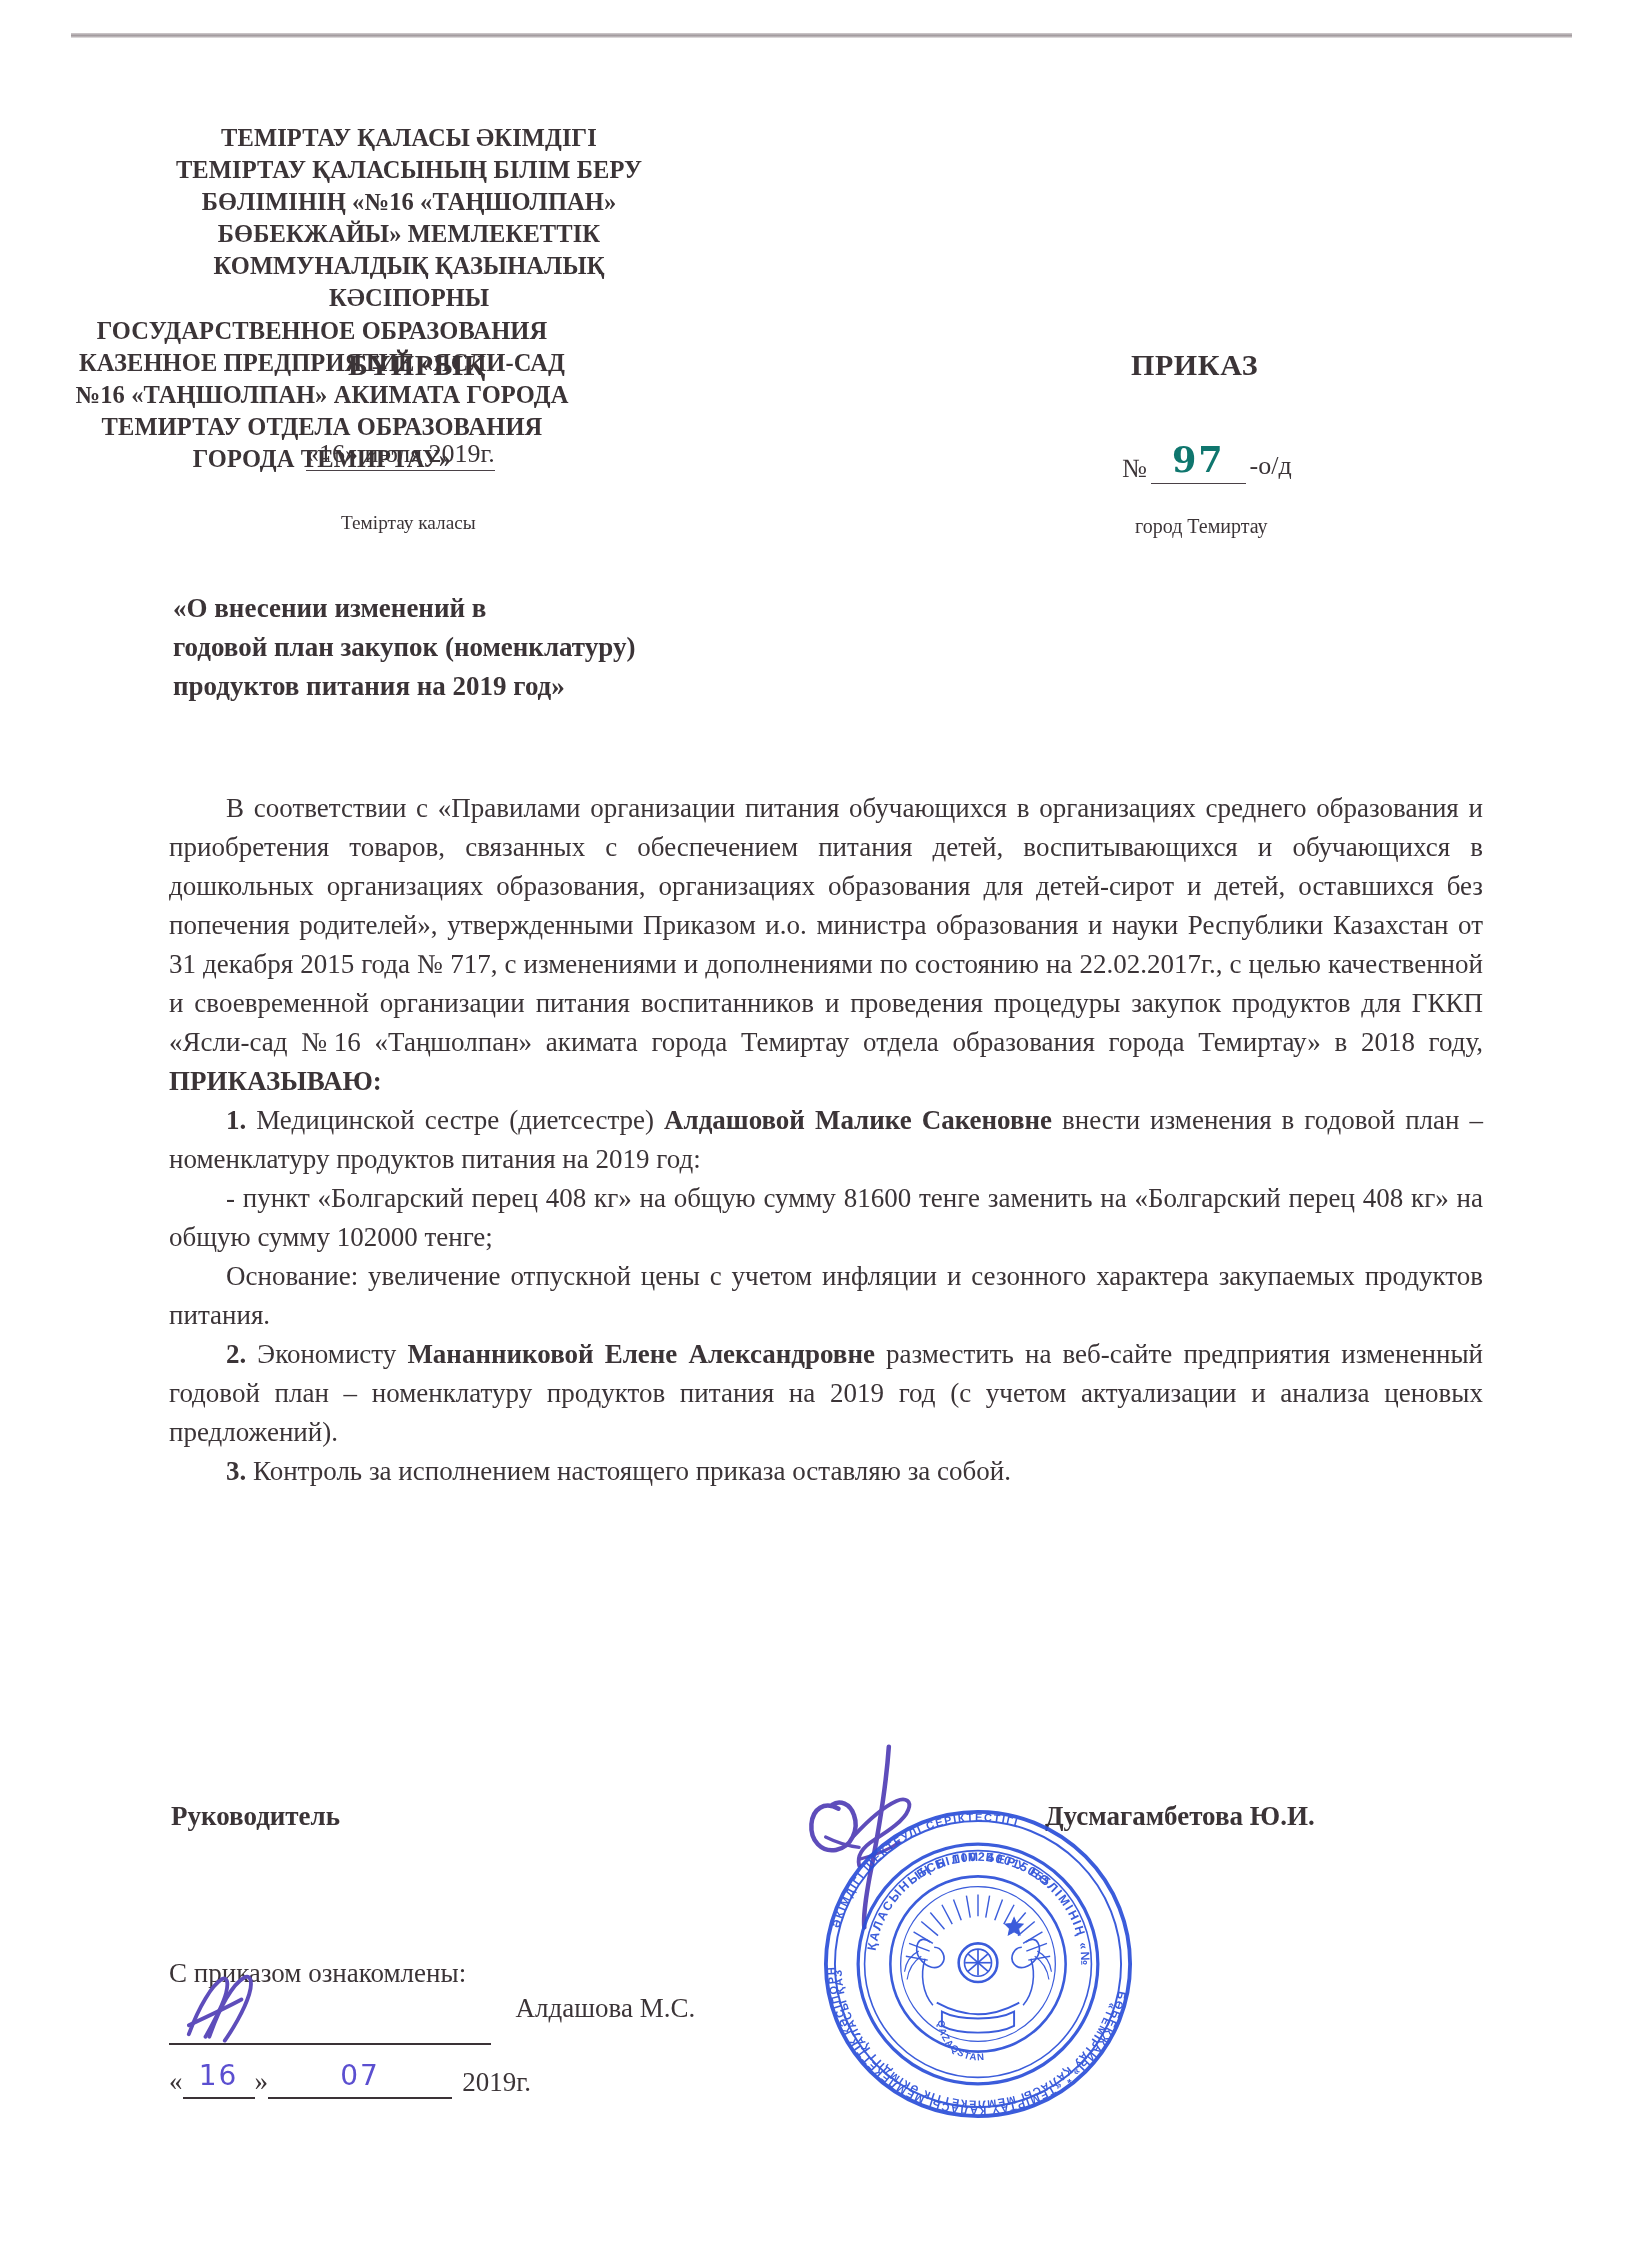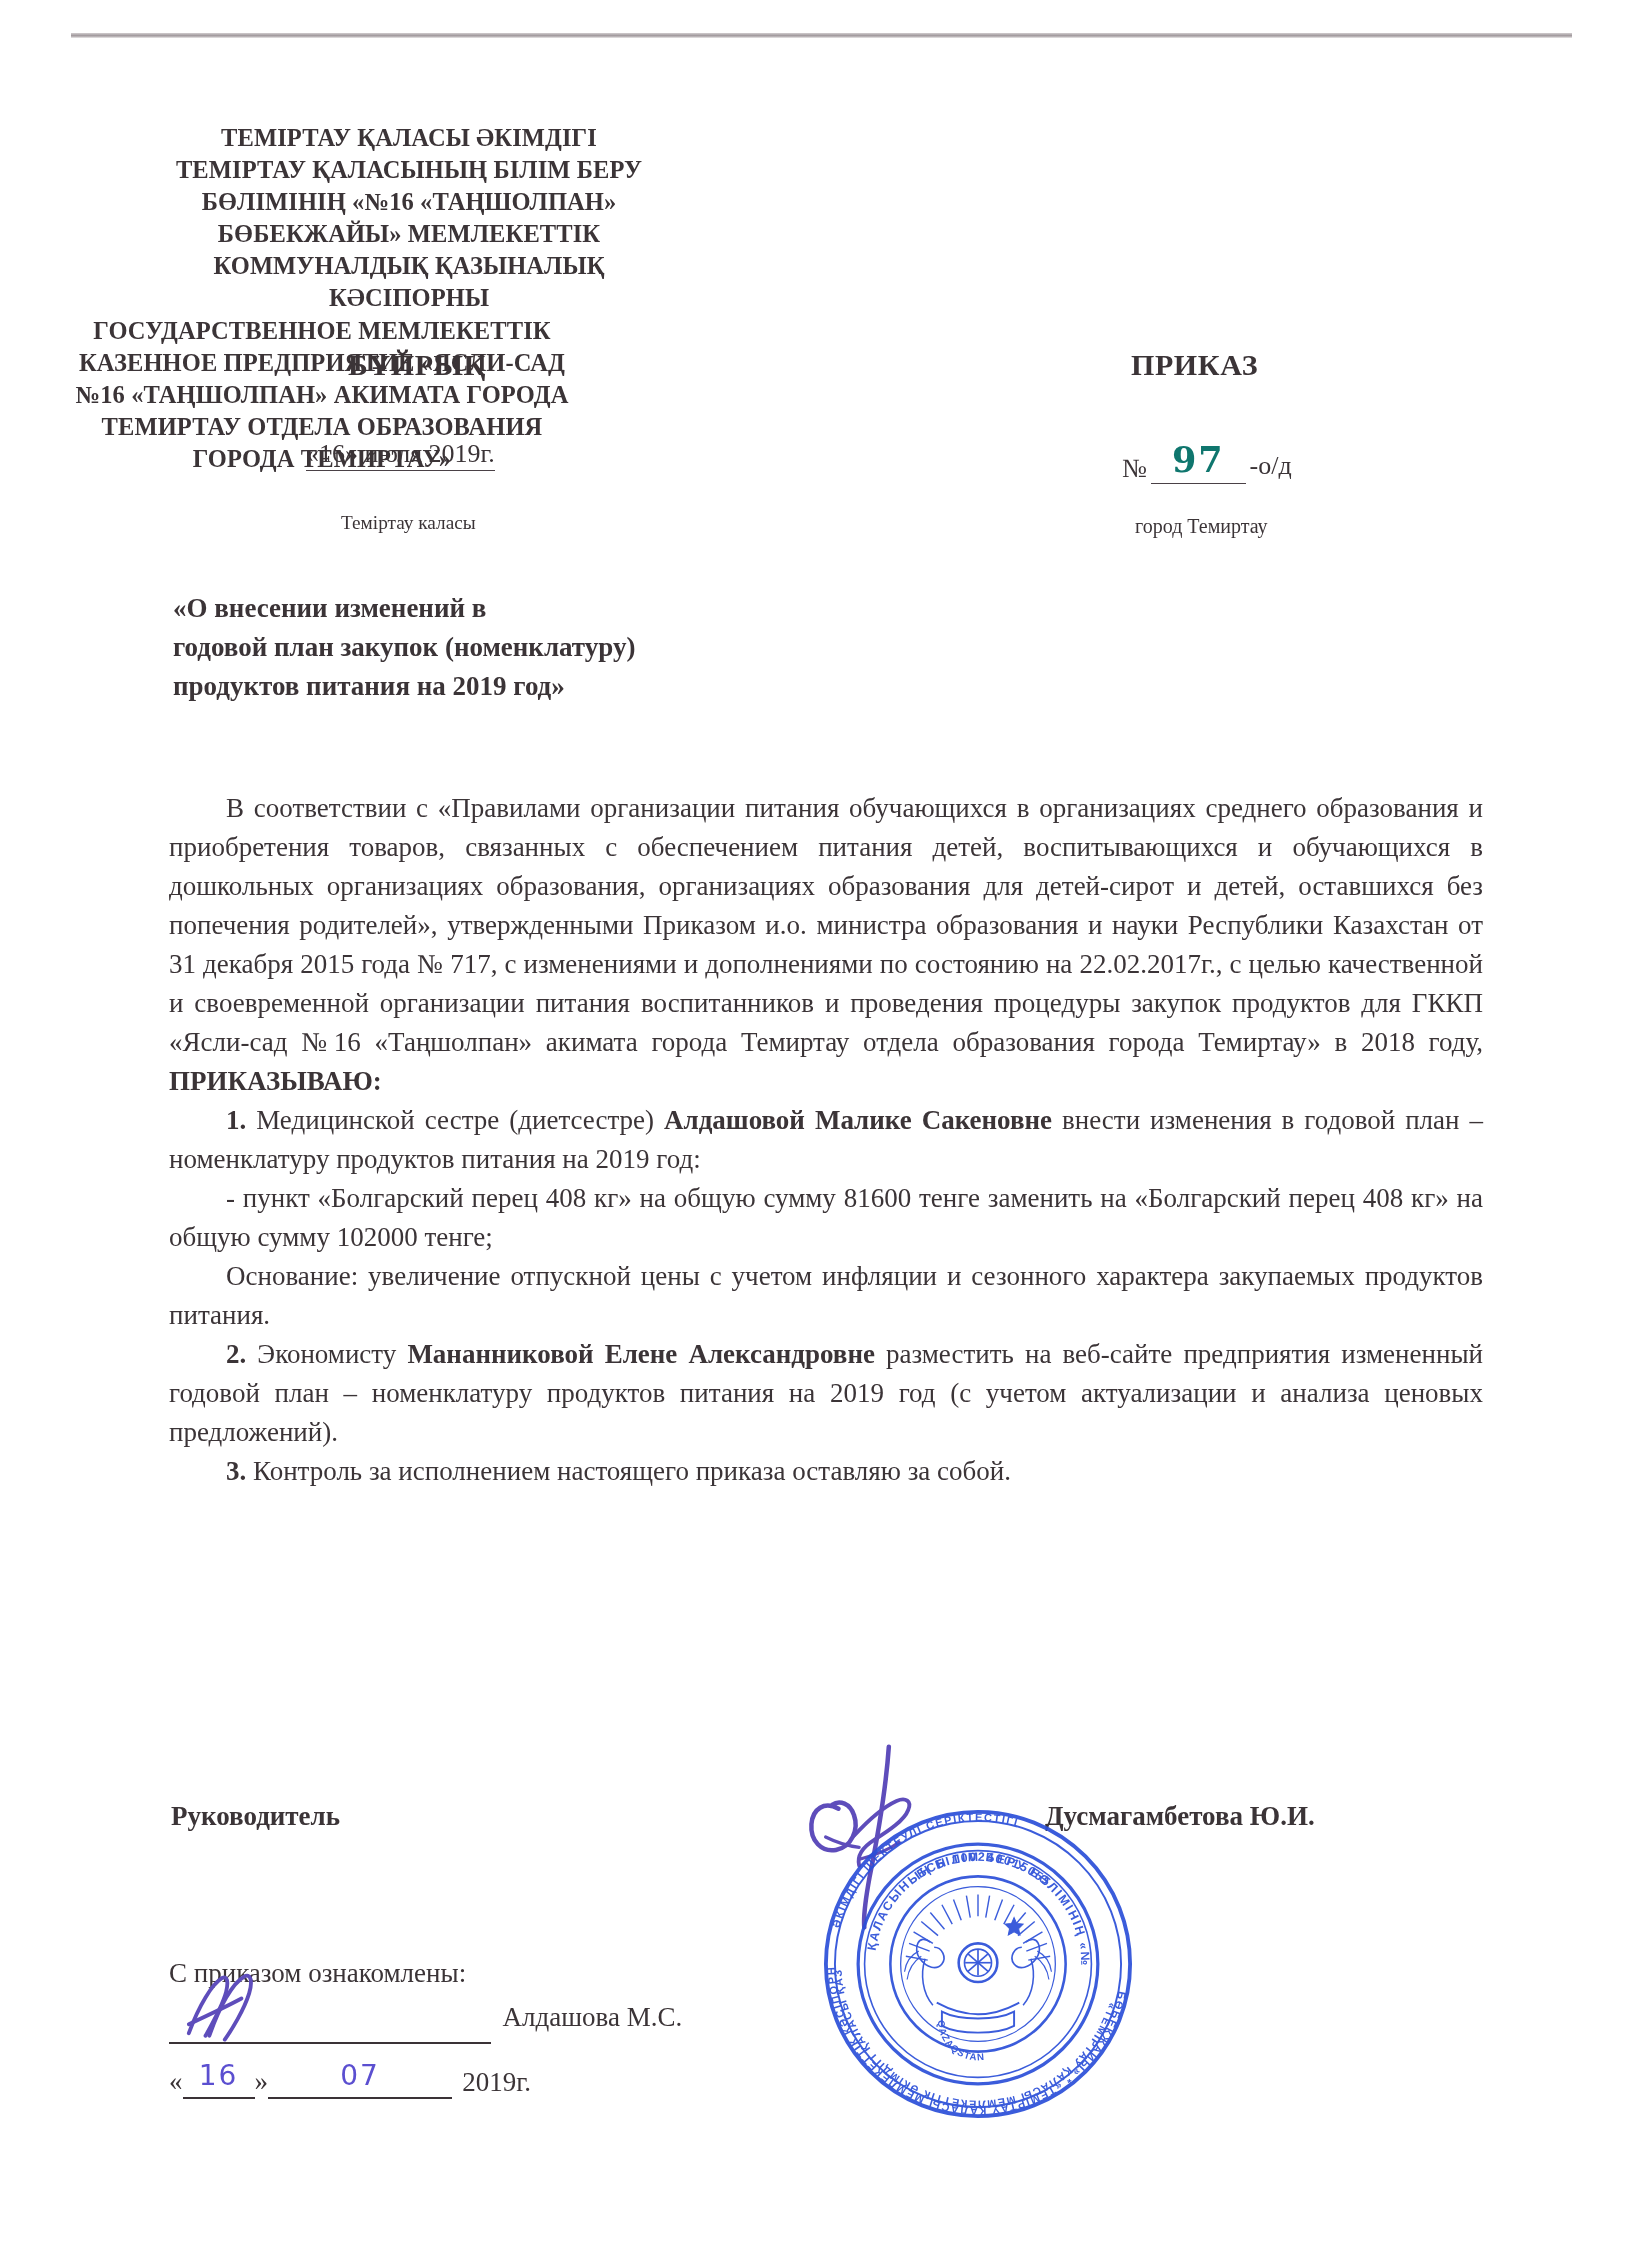--- a/index.html
+++ b/index.html
@@ -181,22 +181,23 @@
   .ack {
     position: absolute;
     left: 169px;
     top: 1958px;
     width: 805px;
     font-size: 27px;
   }
   .ack-title { margin-bottom: 3.9px; }
   .ack-row {
     display: flex;
-    align-items: center;
+    align-items: flex-start;
     height: 50px;
+    gap: 13px;
   }
   .ack-line {
     width: 322px;
     border-bottom: 2.6px solid #3a3236;
     height: 100%;
     position: relative;
   }
   .ack-label {
     padding-left: 11.6px;
     padding-bottom: 1.3px;
@@ -254,21 +255,21 @@
   <div class="letterhead">
     <div class="lh-col kz">
       <div>ТЕМІРТАУ ҚАЛАСЫ ӘКІМДІГІ</div>
       <div>ТЕМІРТАУ ҚАЛАСЫНЫҢ БІЛІМ БЕРУ</div>
       <div>БӨЛІМІНІҢ «№16 «ТАҢШОЛПАН»</div>
       <div>БӨБЕКЖАЙЫ» МЕМЛЕКЕТТІК</div>
       <div>КОММУНАЛДЫҚ ҚАЗЫНАЛЫҚ</div>
       <div>КӘСІПОРНЫ</div>
     </div>
     <div class="lh-col ru">
-      <div>ГОСУДАРСТВЕННОЕ МЕМЛЕКЕТТІК</div>
+      <div>ГОСУДАРСТВЕННОЕ ОБРАЗОВАНИЯ</div>
       <div>КАЗЕННОЕ ПРЕДПРИЯТИЕ «ЯСЛИ-САД</div>
       <div>№16 «ТАҢШОЛПАН» АКИМАТА ГОРОДА</div>
       <div>ТЕМИРТАУ ОТДЕЛА ОБРАЗОВАНИЯ</div>
       <div>ГОРОДА ТЕМИРТАУ»</div>
     </div>
   </div>
 
   <div class="order-row">
     <div class="order-word kz">БҰЙРЫҚ</div>
     <div class="order-word ru">ПРИКАЗ</div>

